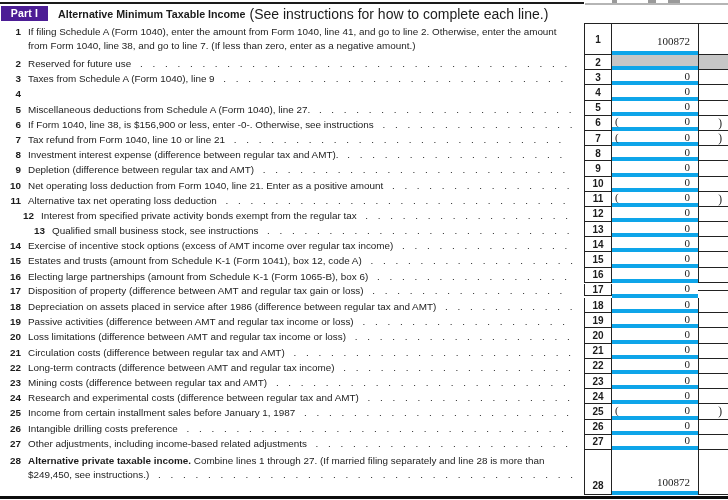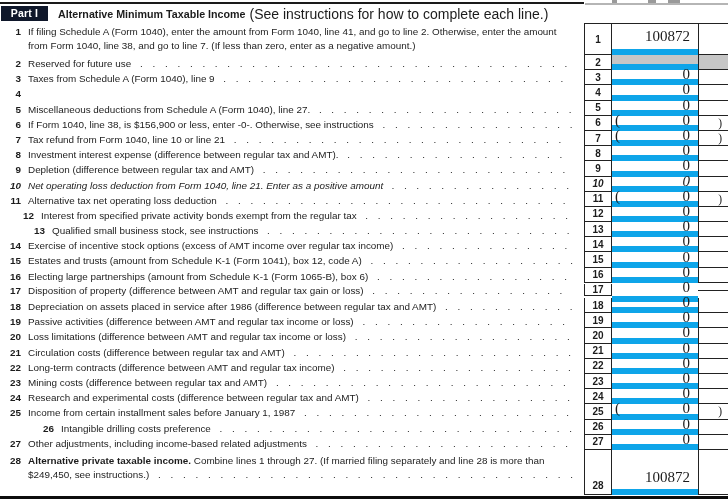--- a/index.html
+++ b/index.html
@@ -8,39 +8,39 @@
     font-family:"Liberation Sans",sans-serif;color:#1c1c1c;
     -webkit-font-smoothing:antialiased;
   }
   
   .top-remnant{position:absolute;left:585px;top:3px;width:143px;height:2px;background:#b5b5b5;}
   .top-speck{position:absolute;top:0;height:3px;background:#9a9a9a;}
   .top-rule{position:absolute;left:0;top:2px;width:584px;height:2px;background:#1a1a1a;}
 
   
   .part-header{position:absolute;left:1px;top:6px;height:15px;display:flex;align-items:center;width:726px;}
-  .part-box{background:#0f172a;color:#fff;font-weight:bold;font-size:10.5px;width:47px;text-align:center;
+  .part-box{background:#4c1d95;color:#fff;font-weight:bold;font-size:10.5px;width:47px;text-align:center;
     padding:1px 0 2px 0;letter-spacing:0.2px;}
   .part-title{font-weight:bold;font-size:10.7px;margin-left:10px;white-space:nowrap;}
   .part-sub{font-weight:normal;font-size:14px;margin-left:4px;white-space:nowrap;}
 
   
   .ami-table{position:absolute;left:0;top:23px;width:728px;}
   .row{display:flex;box-sizing:border-box;}
   .desc{width:584px;box-sizing:border-box;display:flex;align-items:flex-start;
     padding-top:2px;overflow:hidden;font-size:9.9px;line-height:14px;}
   .lno{width:21px;flex:none;text-align:right;font-weight:bold;}
   .ltext{flex:1;margin-left:7px;margin-right:10px;overflow:hidden;height:14px;}
   .two-line .ltext{height:28px;}
   .dots{word-spacing:5px;letter-spacing:1px;color:#1c1c1c;}
   .num{width:28px;flex:none;box-sizing:border-box;border-left:1px solid #222;border-right:1px solid #222;
     border-bottom:1px solid #222;display:flex;align-items:center;justify-content:center;
     font-weight:bold;font-size:10px;}
-  .amt{width:86px;flex:none;box-sizing:border-box;border-bottom:6px solid #0ea5e9;display:flex;align-items:center;
-    font-family:"Liberation Serif",serif;font-size:15px;}
+  .amt{width:86px;flex:none;box-sizing:border-box;border-bottom:4px solid #0ea5e9;display:flex;align-items:center;
+    font-family:"Liberation Serif",serif;font-size:11px;}
   .amt .val{flex:1;text-align:right;padding-right:8px;}
   .popen{padding-left:3px;}
   .cents{width:30px;flex:none;box-sizing:border-box;border-left:1px solid #222;border-bottom:1px solid #222;
     display:flex;align-items:center;justify-content:flex-end;padding-right:6px;
     font-family:"Liberation Serif",serif;font-size:11.5px;}
   .row-first .num,.row-first .amt,.row-first .cents{border-top:1px solid #222;}
   .row-first .num{align-items:center;}
   .row-first .amt{align-items:flex-end;padding-bottom:4px;}
   .row-last .num,.row-last .amt{align-items:flex-end;}
   .row-last .num{padding-bottom:3px;}
@@ -163,21 +163,21 @@
       <div class="desc">
         <span class="lno">9</span>
         <span class="ltext">Depletion (difference between regular tax and AMT)<span class="dots"> . . . . . . . . . . . . . . . . . . . . . . . . . . . . . . . . . . . . . . . . . . . . . . . . . . . . . . . . . . . . </span></span>
       </div>
       <div class="num">9</div>
       <div class="amt">
         <span class="val">0</span>
       </div>
       <div class="cents"></div>
     </div>
-    <div class="row" style="height: 15.2px; font-style: italic;">
+    <div class="row" style="height: 15.2px;">
       <div class="desc">
         <span class="lno">10</span>
         <span class="ltext">Net operating loss deduction from Form 1040, line 21. Enter as a positive amount<span class="dots"> . . . . . . . . . . . . . . . . . . . . . . . . . . . . . . . . . . . . . . . . . . . . . . . . . . . . . . . . . . . . </span></span>
       </div>
       <div class="num">10</div>
       <div class="amt">
         <span class="val">0</span>
       </div>
       <div class="cents"></div>
     </div>
@@ -345,21 +345,21 @@
       </div>
       <div class="num">25</div>
       <div class="amt">
         <span class="popen">(</span>
         <span class="val">0</span>
       </div>
       <div class="cents">
         <span>)</span>
       </div>
     </div>
-    <div class="row" style="height: 15.2px; margin-left: 33px;">
+    <div class="row" style="height: 15.2px;">
       <div class="desc">
         <span class="lno">26</span>
         <span class="ltext">Intangible drilling costs preference<span class="dots"> . . . . . . . . . . . . . . . . . . . . . . . . . . . . . . . . . . . . . . . . . . . . . . . . . . . . . . . . . . . . </span></span>
       </div>
       <div class="num">26</div>
       <div class="amt">
         <span class="val">0</span>
       </div>
       <div class="cents"></div>
     </div>

